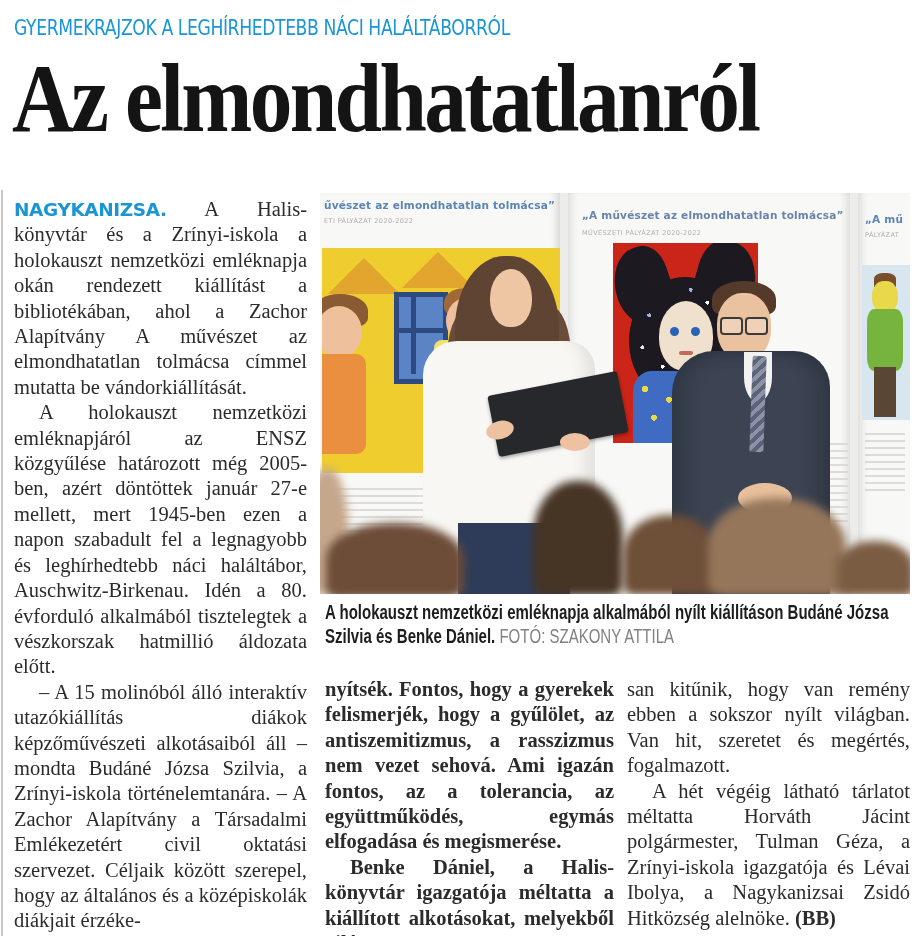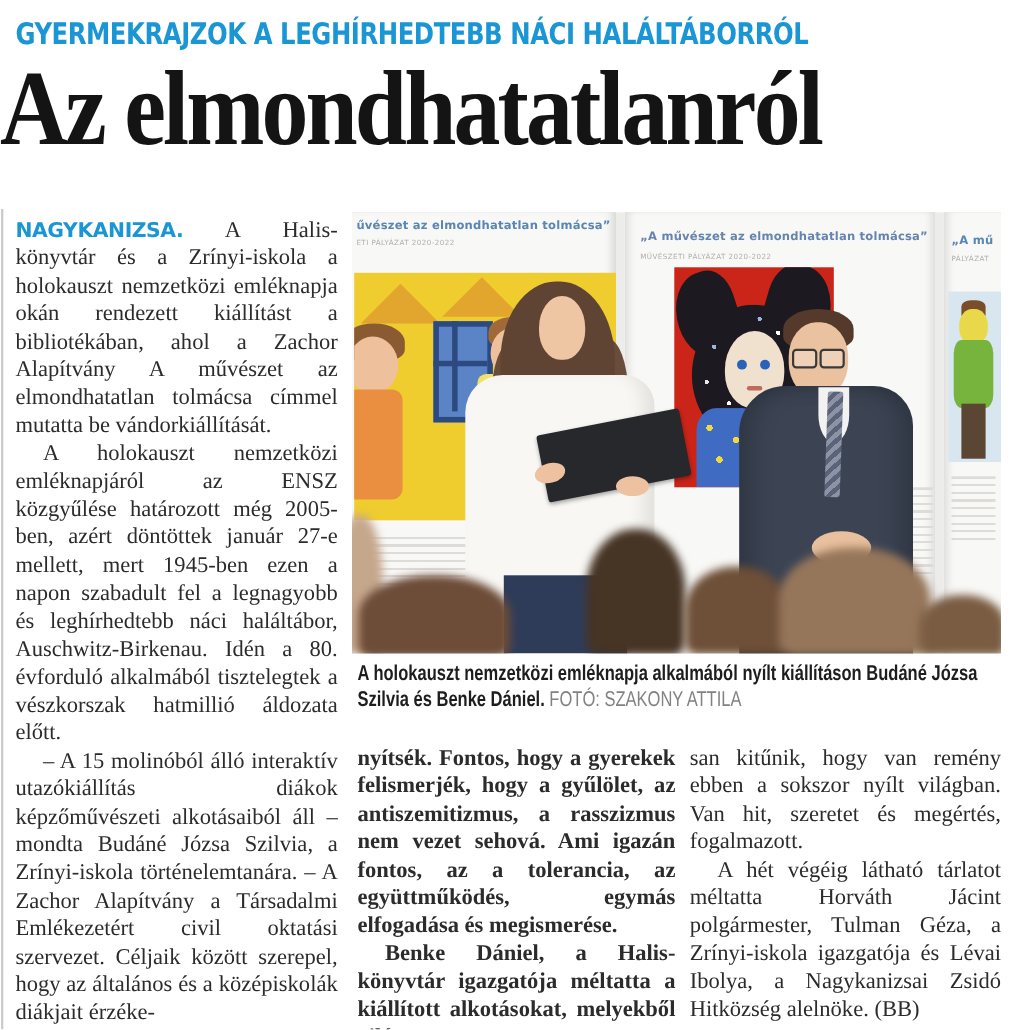--- a/index.html
+++ b/index.html
@@ -2,33 +2,33 @@
 <html lang="hu"><head>
 <meta charset="utf-8">
 <style>
   html,body{margin:0;padding:0;background:#ffffff;}
   .page{position:relative;width:918px;height:936px;background:#ffffff;overflow:hidden;
         font-family:"Liberation Serif",serif;}
   .left-rule{position:absolute;left:1px;top:190px;width:2px;height:746px;background:#c9c9c6;}
 
   
   .kicker{position:absolute;left:14px;top:16px;white-space:nowrap;
-          font-family:"DejaVu Sans",sans-serif;font-weight:bold;font-size:27px;color:#1a96d4;}
+          font-family:"DejaVu Sans",sans-serif;font-weight:normal;font-size:21px;color:#1a96d4;}
   .kicker-inner{display:inline-block;transform:scaleX(0.82);transform-origin:0 50%;letter-spacing:-0.5px;}
-  .headline{position:absolute;left:0;top:46px;white-space:nowrap;color:#141414;
+  .headline{position:absolute;left:12px;top:46px;white-space:nowrap;color:#141414;
             font-size:97px;line-height:105px;font-weight:bold;}
   .headline-inner{display:inline-block;transform:scaleX(0.88);transform-origin:0 0;letter-spacing:-3px;}
 
   
   .bodycol{position:absolute;font-size:20.5px;line-height:25.4px;color:#2b2b2b;text-align:justify;}
   .bodycol p{margin:0;}
   .bodycol p.ind{text-indent:25px;}
   .dateline{font-family:"DejaVu Sans",sans-serif;font-weight:bold;font-size:18.5px;
             color:#1a96d4;letter-spacing:-0.4px;}
-  .sig{font-weight:normal;}
+  .sig{font-weight:bold;}
   .c1{left:14px;top:197px;width:293px;}
   .c2{left:325px;top:677px;width:289px;font-weight:bold;}
   .c3{left:627px;top:677px;width:283px;}
 
   
   .caption-wrap{position:absolute;left:325px;top:600px;width:760px;
                 transform:scaleX(0.77);transform-origin:0 0;
                 font-family:"Liberation Sans",sans-serif;font-weight:bold;
                 font-size:19.5px;line-height:24px;color:#1d1d1d;text-align:left;}
   .credit{font-weight:normal;color:#828282;}

